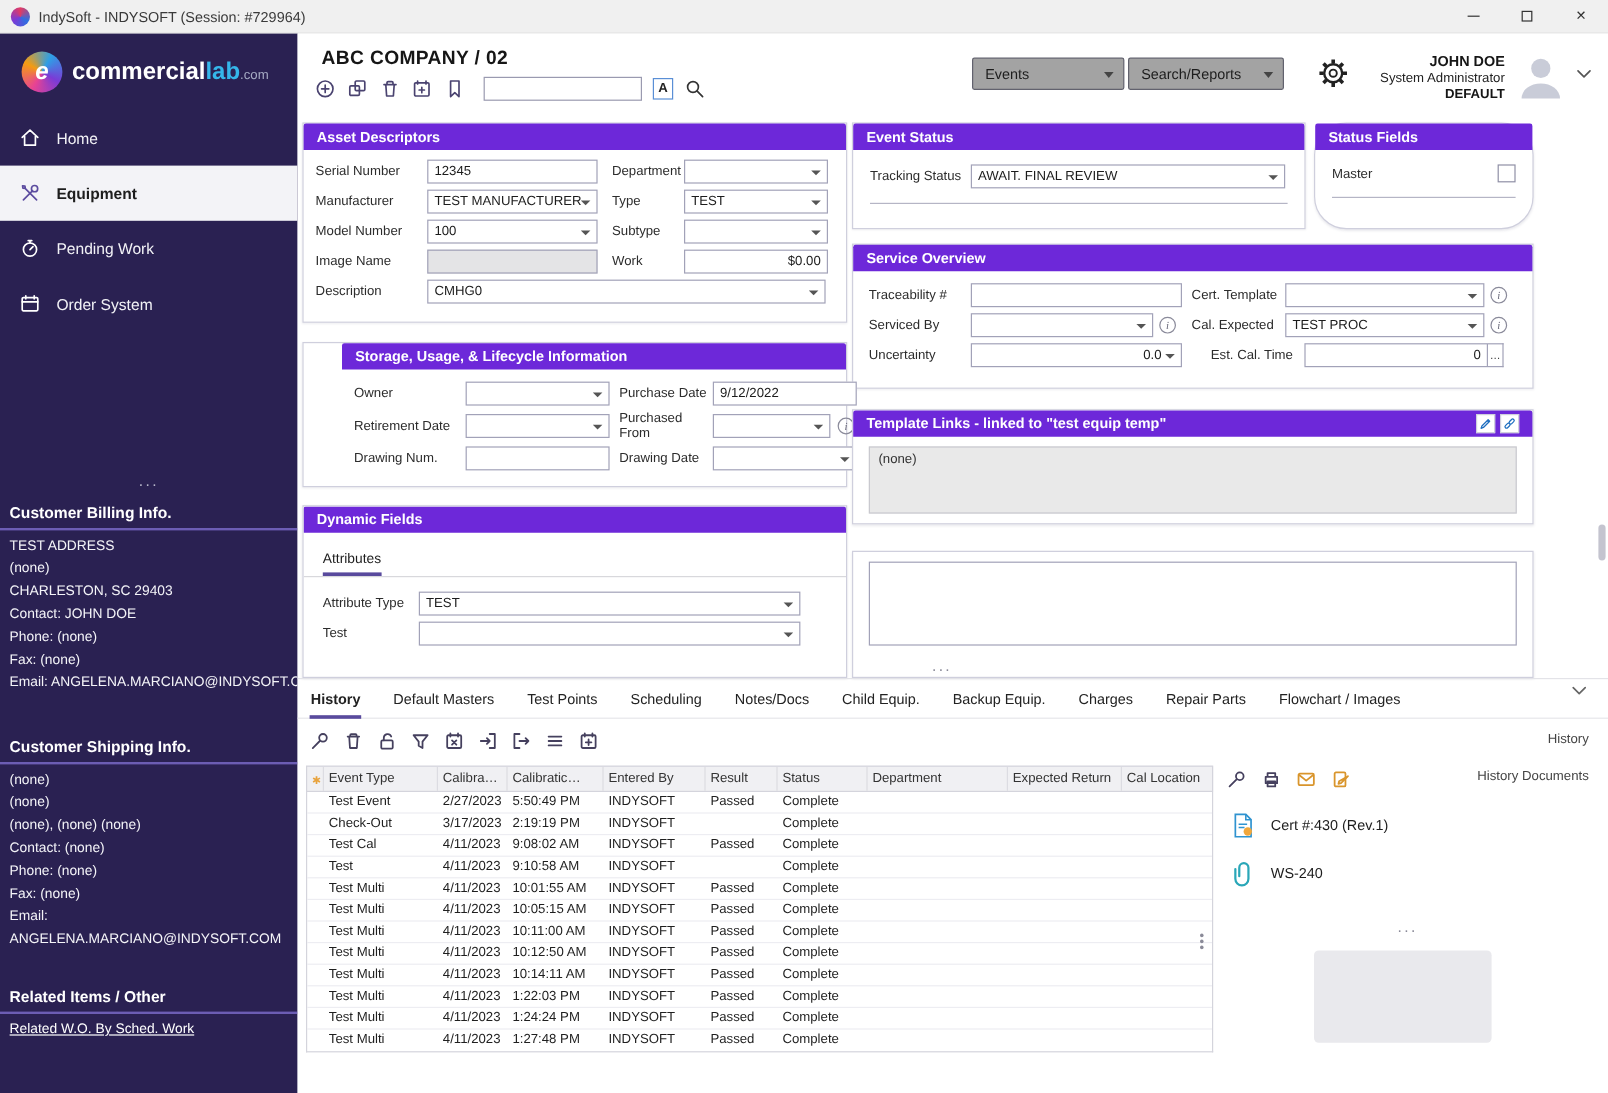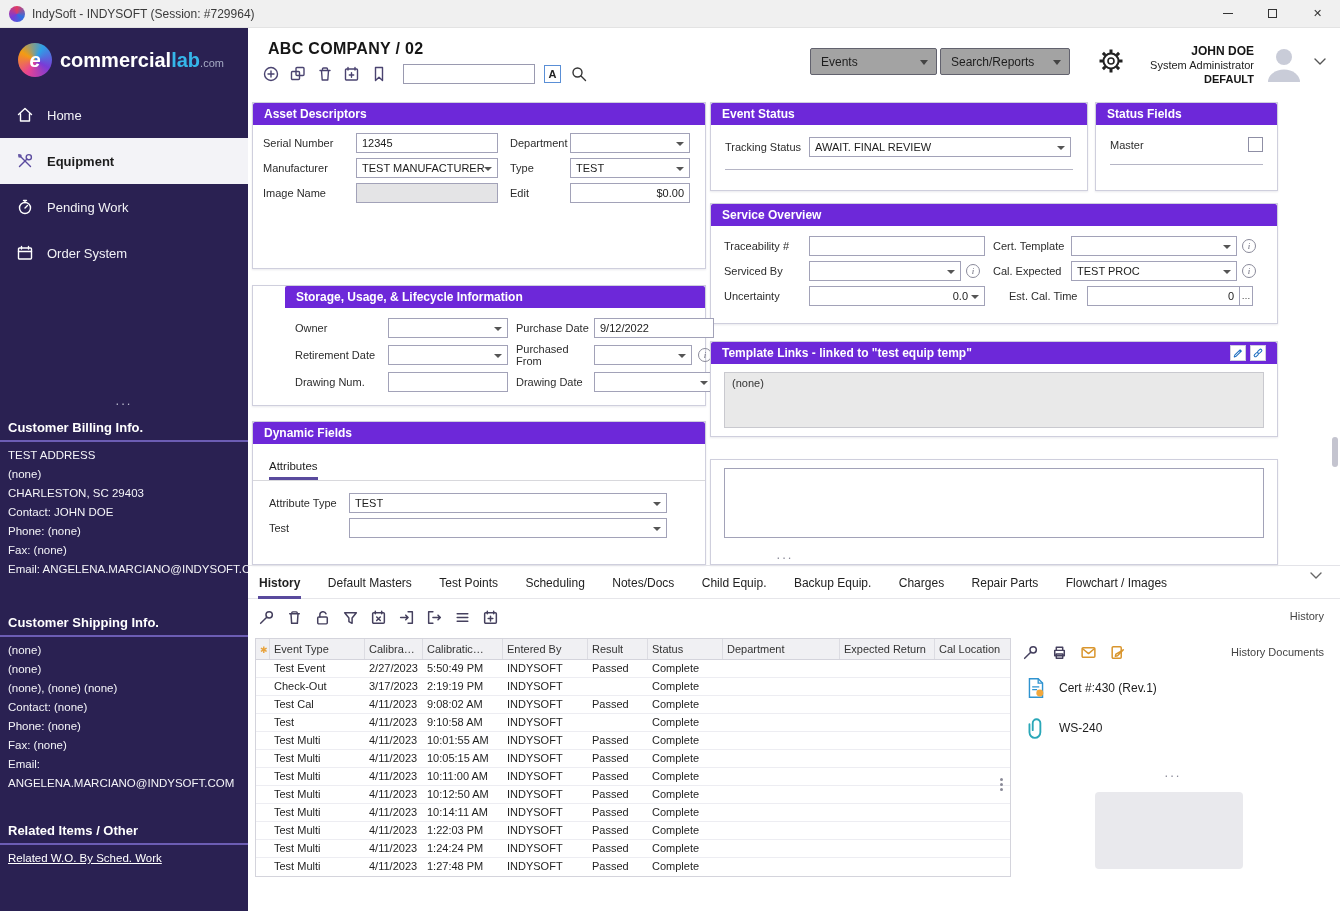--- a/index.html
+++ b/index.html
@@ -90,21 +90,21 @@
   .hc.star { color:#e8a33d; font-size:9px; padding-top:6px; text-align:center; }
   .ht-body { border:1px solid #d4d4dc; border-top:none; }
   .ht-row { display:grid; grid-template-columns:14px 95px 58px 80px 85px 60px 75px 117px 95px 77px; height:18px; border-bottom:1px solid #ededf2; cursor:pointer; }
   .ht-row:last-child { border-bottom:none; }
   .c { font-size:11px; color:#1f1f1f; padding:2px 4px 0; overflow:hidden; white-space:nowrap; }
 
   .vdots { position:absolute; left:752px; top:210px; cursor:col-resize; }
   .vdots i { display:block; width:3px; height:3px; border-radius:50%; background:#8a8a98; margin:2px 0; }
 
   .hdocs { position:absolute; left:766px; top:71px; width:318px; height:240px; }
-  .hd-toolbar { display:flex; align-items:center; gap:12px; padding:4px 0 0 8px; height:26px; }
+  .hd-toolbar { display:flex; align-items:flex-start; gap:12px; padding:4px 0 0 8px; height:26px; }
   .hd-toolbar .icon-btn { width:17px; height:17px; color:#45405e; }
   .hd-label { margin-left:auto; margin-right:8px; font-size:11px; color:#444; }
   .doc-item { display:flex; align-items:center; gap:11px; padding:9px 0 0 10px; height:40px; cursor:pointer; }
   .doc-item svg { width:24px; height:24px; flex:none; }
   .doc-label { font-size:12px; color:#1d1d1d; }
   .hd-split { text-align:center; color:#8a8a98; font-size:13px; letter-spacing:2px; margin-top:22px; cursor:row-resize; }
   .hd-drop { position:absolute; left:81px; top:155px; width:148px; height:77px; background:#e9e9ed; border-radius:4px; }
 
   .vscroll-thumb { position:absolute; left:1084px; top:409px; width:6px; height:30px; background:#c4c4cf; border-radius:3px; cursor:pointer; }
 
@@ -284,42 +284,52 @@
           <span class="lbl" style="width:60px;margin-left:12px">Department</span>
           <span class="inp dd" style="width:120px"></span>
         </div>
         <div class="fr">
           <span class="lbl" style="width:93px">Manufacturer</span>
           <span class="inp dd" style="width:142px">TEST MANUFACTURER</span>
           <span class="lbl" style="width:60px;margin-left:12px">Type</span>
           <span class="inp dd" style="width:120px">TEST</span>
         </div>
         <div class="fr">
+          <span class="lbl" style="width:93px">Model Number</span>
+          <span class="inp dd" style="width:142px">100</span>
+          <span class="lbl" style="width:60px;margin-left:12px">Subtype</span>
+          <span class="inp dd" style="width:120px"></span>
+        </div>
+        <div class="fr">
           <span class="lbl" style="width:93px">Image Name</span>
           <span class="inp disabled" style="width:142px"></span>
-          <span class="lbl" style="width:60px;margin-left:12px">Edit</span>
+          <span class="lbl" style="width:60px;margin-left:12px">Work</span>
           <span class="inp num" style="width:120px">$0.00</span>
+        </div>
+        <div class="fr">
+          <span class="lbl" style="width:93px">Description</span>
+          <span class="inp dd" style="width:332px">CMHG0</span>
         </div>
       </div>
     </div>
 
     <div class="panel" style="left:462px; top:74px; width:378px; height:89px;">
       <div class="panel-h">
           <span>Event Status</span>
         </div>
       <div style="padding:12px 14px 0;">
         <div class="fr">
           <span class="lbl" style="width:84px">Tracking Status</span>
           <span class="inp dd" style="width:262px">AWAIT. FINAL REVIEW</span>
         </div>
         <div class="group-line"></div>
       </div>
     </div>
 
-    <div class="panel" style="left:847px; top:74px; width:183px; height:89px;">
+    <div class="panel" style="left:847px; top:74px; width:183px; height:89px;border-radius:27px;">
       <div class="panel-h">
           <span>Status Fields</span>
         </div>
       <div style="padding:12px 14px 0;">
         <div class="fr">
           <span class="lbl" style="flex:1">Master</span>
           <span class="cb"></span>
         </div>
         <div class="group-line"></div>
       </div>

